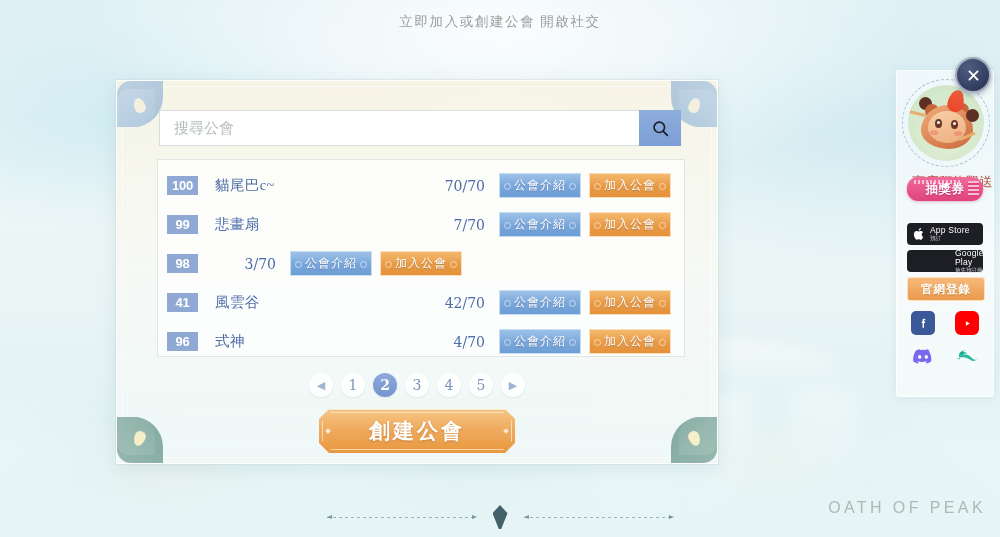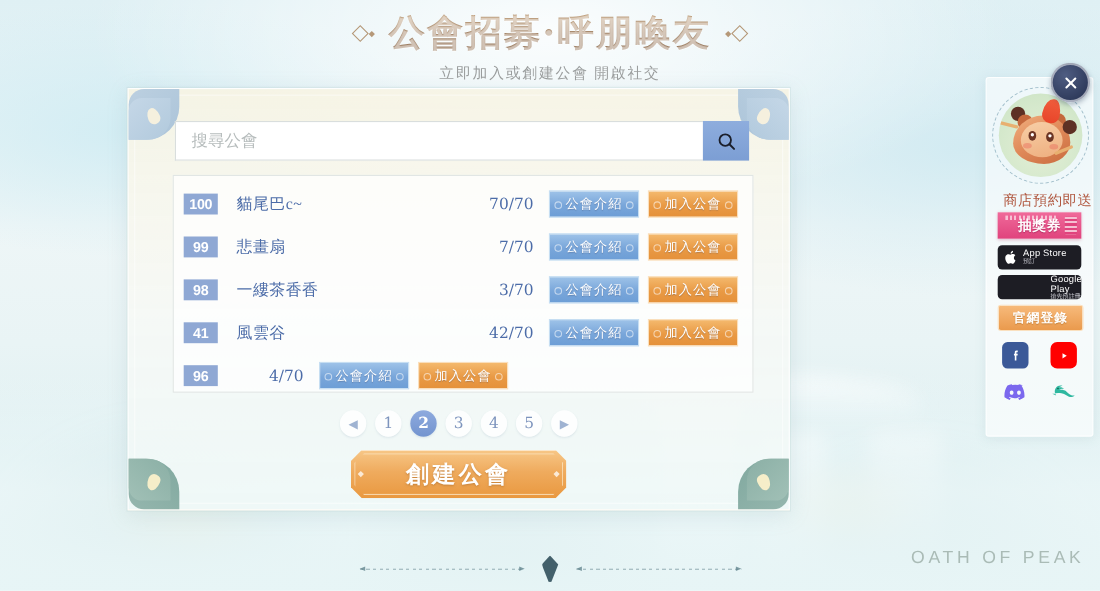--- a/index.html
+++ b/index.html
@@ -358,23 +358,23 @@
     border-radius: 2px;
   }
   .m-stick.a { left: 0px; top: 27px; transform: rotate(14deg); }
   .m-stick.b { left: 50px; top: 50px; transform: rotate(-22deg); }
 
   .promo-title {
     position: absolute; left: 0; right: 0; top: 102px; text-align: right;
     font-size: 13px; color: #b0573f; font-weight: 400; letter-spacing: 0.5px;
   }
   .ticket {
-    position: absolute; left: 10px; top: 122px; width: 76px; height: 24px;
+    position: absolute; left: 10px; top: 106px; width: 76px; height: 24px;
     background: linear-gradient(180deg, #f06a9a, #e0437d);
-    border-radius: 0; cursor: pointer;
+    border-radius: 11px; cursor: pointer;
     display: flex; align-items: center; justify-content: center;
     box-shadow: 0 1px 3px rgba(190,60,110,0.35);
   }
   .ticket .tk-label {
     font-size: 12.5px; color: #ffffff; font-weight: 700; letter-spacing: 0.5px;
     text-shadow: 0 1px 1px rgba(150,30,80,0.6);
   }
   .ticket .tk-stub {
     position: absolute; right: 4px; top: 4px; width: 11px; height: 16px;
     background: repeating-linear-gradient(180deg, #f5bfd2 0 2px, #e0437d 2px 4px);
@@ -472,31 +472,20 @@
   <div class="bg-layer mount-r"></div>
   <div class="bg-layer roof-c"></div>
   <div class="bg-layer pillar-a"></div>
   <div class="bg-layer pillar-b"></div>
   <div class="bg-layer pillar-c"></div>
   <div class="bg-layer glow-warm-l"></div>
   <div class="bg-layer glow-warm-r"></div>
   <div class="bg-layer haze-bottom"></div>
 
   <div class="header">
-    <div class="title-row">
-      <span class="orn">
-        <span class="dia"></span>
-          <span class="dia small"></span>
-      </span>
-      <span class="title-text">公會招募·呼朋喚友</span>
-      <span class="orn">
-        <span class="dia small"></span>
-          <span class="dia"></span>
-      </span>
-    </div>
     <div class="subtitle">立即加入或創建公會 開啟社交</div>
   </div>
 
   <div class="panel">
     <div class="panel-inner-line"></div>
 
     <div class="corner corner-tl">
       <div class="blade b1"></div>
         <div class="blade b2"></div>
         <div class="leaf"></div>
@@ -541,38 +530,38 @@
           <div class="rank">99</div>
           <div class="gname">悲畫扇</div>
           <div class="members">7/70</div>
           <div class="btn-g">
             <div class="gbtn info">公會介紹</div>
             <div class="gbtn join">加入公會</div>
           </div>
         </div>
         <div class="row">
           <div class="rank">98</div>
-          <div class="gname">一縷茶香香</div>
           <div class="members">3/70</div>
           <div class="btn-g">
             <div class="gbtn info">公會介紹</div>
             <div class="gbtn join">加入公會</div>
           </div>
         </div>
         <div class="row">
           <div class="rank">41</div>
           <div class="gname">風雲谷</div>
           <div class="members">42/70</div>
           <div class="btn-g">
             <div class="gbtn info">公會介紹</div>
             <div class="gbtn join">加入公會</div>
           </div>
         </div>
         <div class="row">
           <div class="rank">96</div>
+          <div class="gname">式神</div>
           <div class="members">4/70</div>
           <div class="btn-g">
             <div class="gbtn info">公會介紹</div>
             <div class="gbtn join">加入公會</div>
           </div>
         </div>
       </div>
 
     <div class="pager" id="pager">
         <div class="pg nav">◀</div>

